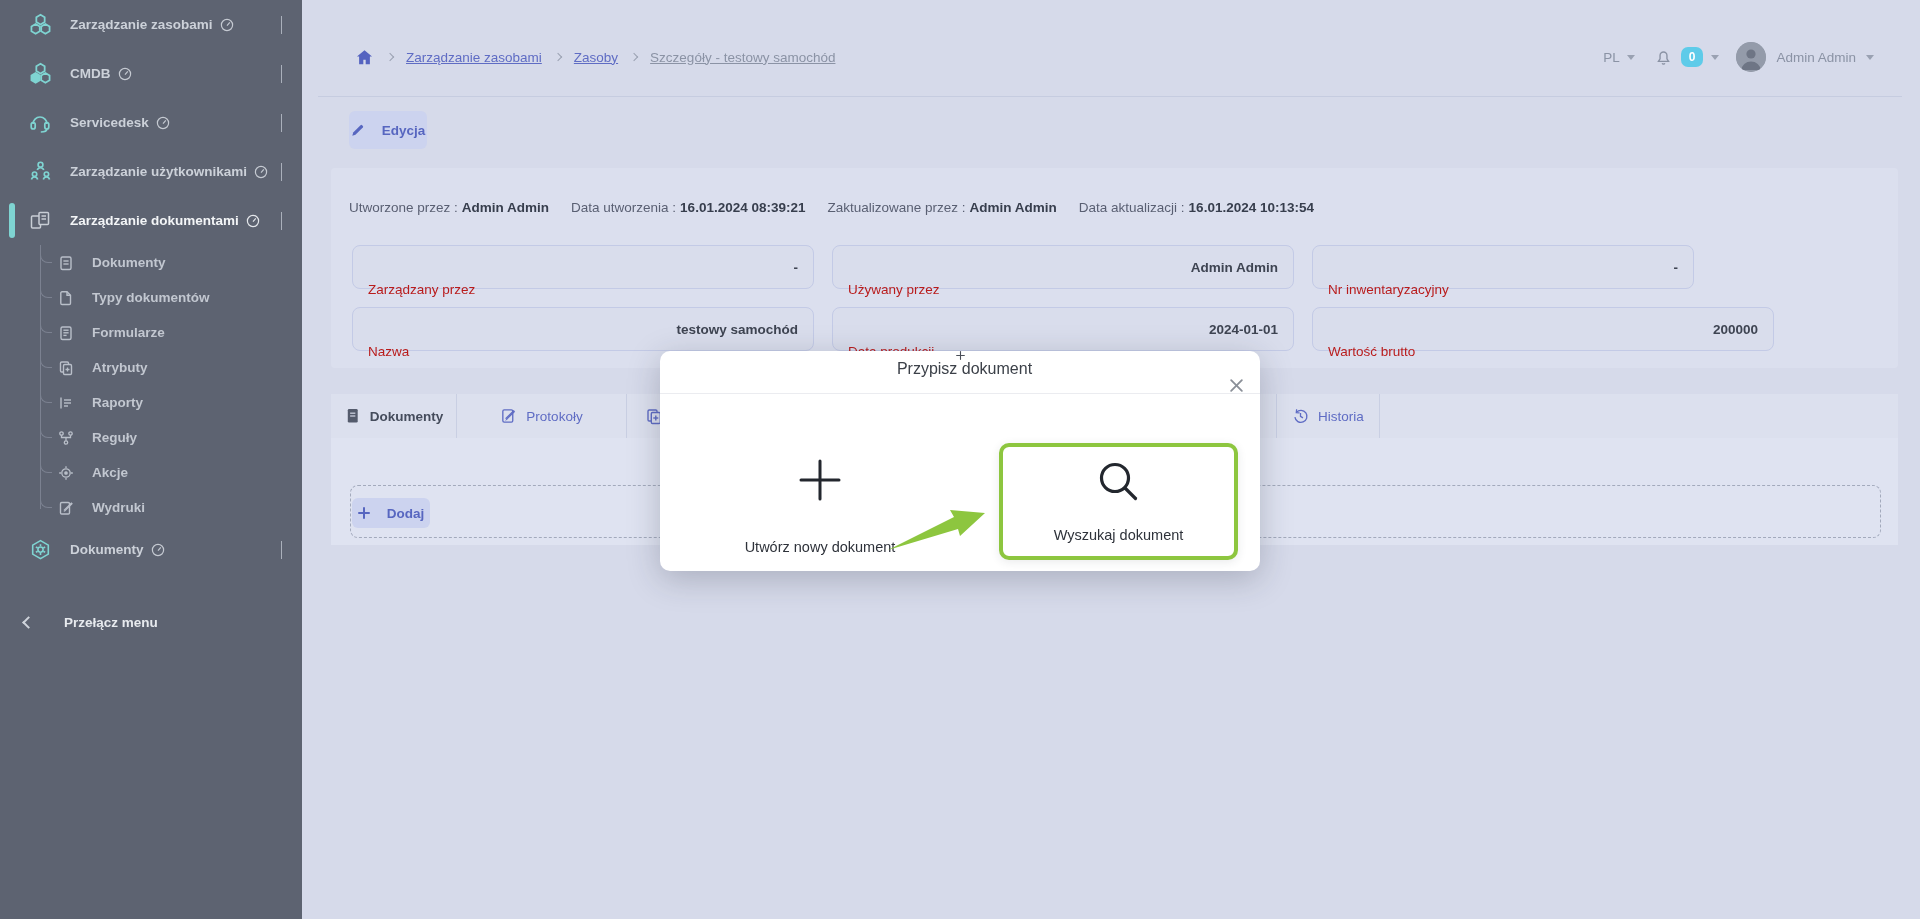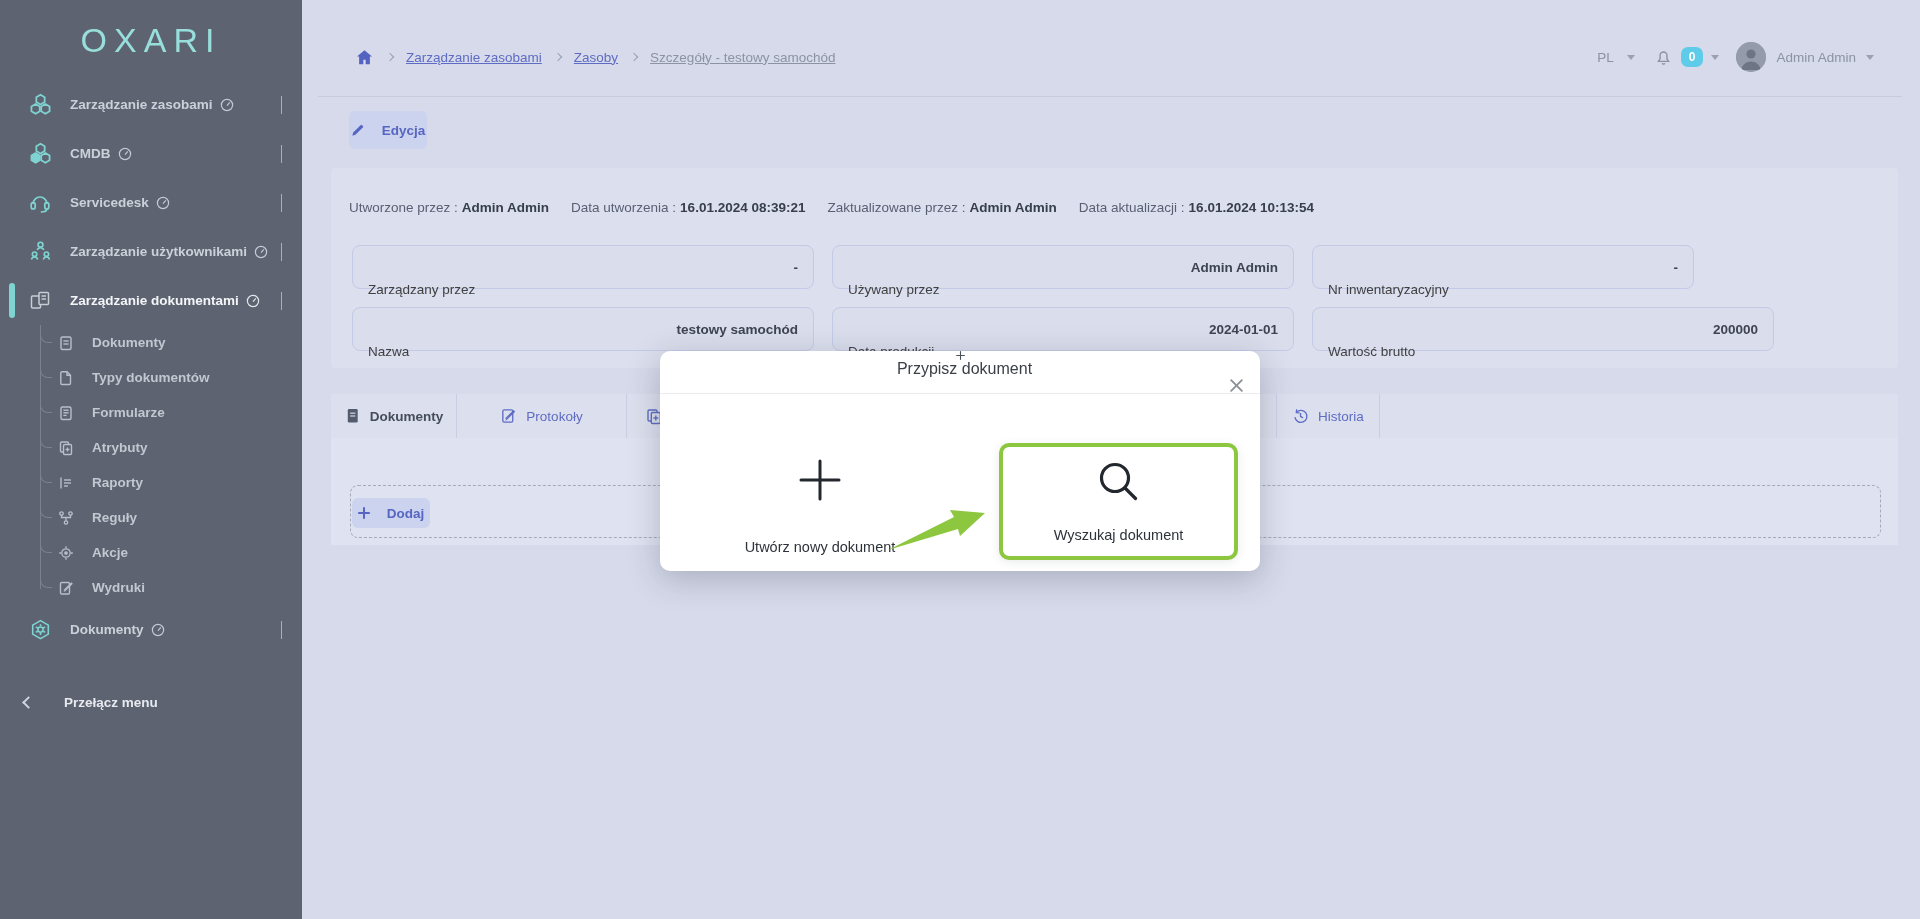--- a/index.html
+++ b/index.html
@@ -64,21 +64,21 @@
   .btn-edit { position:absolute; left:47px; top:111px; width:78px; height:38px;
     justify-content:center; }
   .info-card { position:absolute; left:29px; top:168px; width:1567px; height:200px;
     background:#dbdfee; border-radius:4px; }
   .meta-row { position:absolute; left:47px; top:200px; display:flex; gap:22px;
     font-size:13.5px; color:#595f72; }
   .meta-item b { color:#373e4d; margin-left:4px; }
   .field { position:absolute; height:44px; background:#d9ddec; border:1px solid #c3cae6;
     border-radius:8px; display:flex; align-items:center; justify-content:space-between;
     padding:0 15px; font-size:13.5px; cursor:pointer; }
-  .field .flabel { color:#404040;margin-top:44px; }
+  .field .flabel { color:#b91c1c;margin-top:44px; }
   .field .fvalue { color:#3e4452; font-weight:700; }
 
   
   .tabstrip { position:absolute; left:29px; top:394px; width:1567px; height:44px;
     background:#dce0ee; display:flex; }
   .tab { position:relative; display:flex; align-items:center; gap:9px; justify-content:center;
     border-right:1px solid #c9cfe3; font-size:13.5px; color:#5f6cc4; cursor:pointer; }
   .tab.active { color:#454c5c; font-weight:700; }
   .tab.active::after { content:""; position:absolute; left:0; right:0; bottom:-4px; height:4px;
     background:#7fd4d2; border-radius:0 3px 3px 0; }
@@ -106,21 +106,20 @@
   .opt-search { left:339px; top:49px; width:239px; height:117px; border:4px solid #8dc63f;
     border-radius:10px; background:#fff; justify-content:space-between; padding:10px 0 13px;
     box-shadow:0 2px 10px rgba(40,45,60,.10); }
   .opt-label { font-size:14.5px; color:#2e323a; }
   .green-arrow { position:absolute; left:888px; top:498px; z-index:11; }
 </style>
 </head>
 <body>
 
 <div class="sidebar">
-  <div class="logo">OXARI</div>
 
   <div class="nav-item">
     <span class="ic">
       <svg width="25" height="23" viewBox="0 0 24 22" fill="none" stroke="#7fd4d2" stroke-width="1.7">
         <polygon points="12,1.7 16,4 16,8.6 12,10.9 8,8.6 8,4"></polygon>
         <polygon points="7.3,10.6 11.3,12.9 11.3,17.5 7.3,19.8 3.3,17.5 3.3,12.9"></polygon>
         <polygon points="16.7,10.6 20.7,12.9 20.7,17.5 16.7,19.8 12.7,17.5 12.7,12.9"></polygon>
       </svg>
       </span>
     <span class="lbl">
@@ -338,21 +337,21 @@
         <path d="M12,2.5 L2.5,10.5 h2.7 V20 h5.3 v-5.6 h3 V20 h5.3 v-9.5 h2.7 z"></path>
         </svg>
       <span class="crumb-sep"></span>
       <span class="crumb-link">Zarządzanie zasobami</span>
       <span class="crumb-sep"></span>
       <span class="crumb-link">Zasoby</span>
       <span class="crumb-sep"></span>
       <span class="crumb-current">Szczegóły - testowy samochód</span>
     </div>
     <div class="top-right">
-      <span style="display:flex;align-items:center;gap:13px;cursor:pointer;">
+      <span style="display:flex;align-items:center;gap:7px;cursor:pointer;">
         <span>PL</span>
         <span class="caret"></span>
       </span>
       <span style="display:flex;align-items:center;gap:8px;cursor:pointer;margin-left:8px;">
         <svg width="19" height="20" viewBox="0 0 22 22" fill="none" stroke="#8a92a4" stroke-width="1.6">
           <path d="M5.2,16 h11.6 l-1.8,-2.8 V9.2 a4,4 0 0 0 -8,0 v4 z"></path>
           <path d="M9.5,18.2 a1.6,1.6 0 0 0 3,0"></path>
           </svg>
         <span class="badge">0</span>
         <span class="caret"></span>

